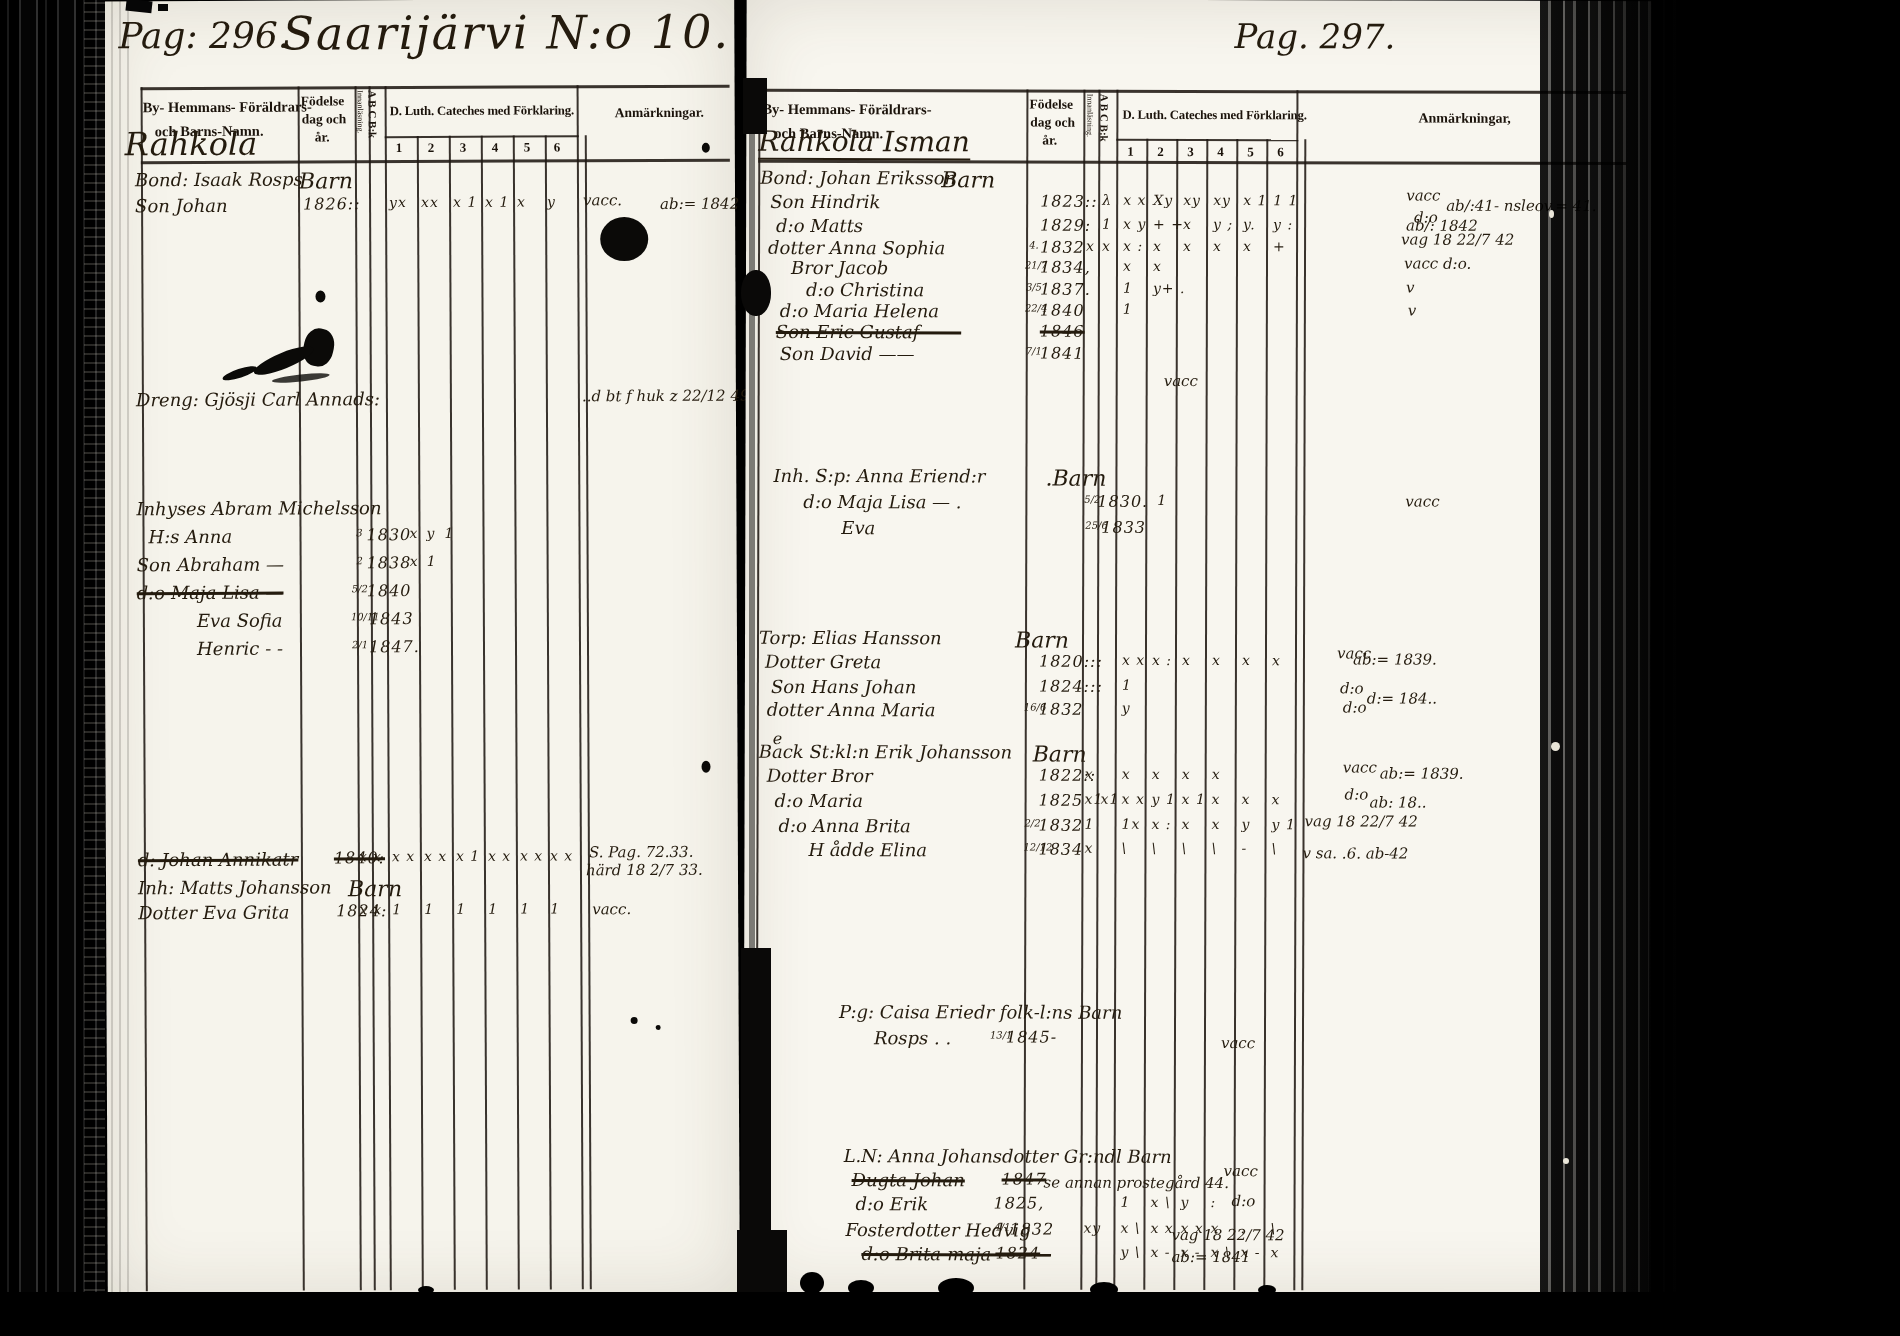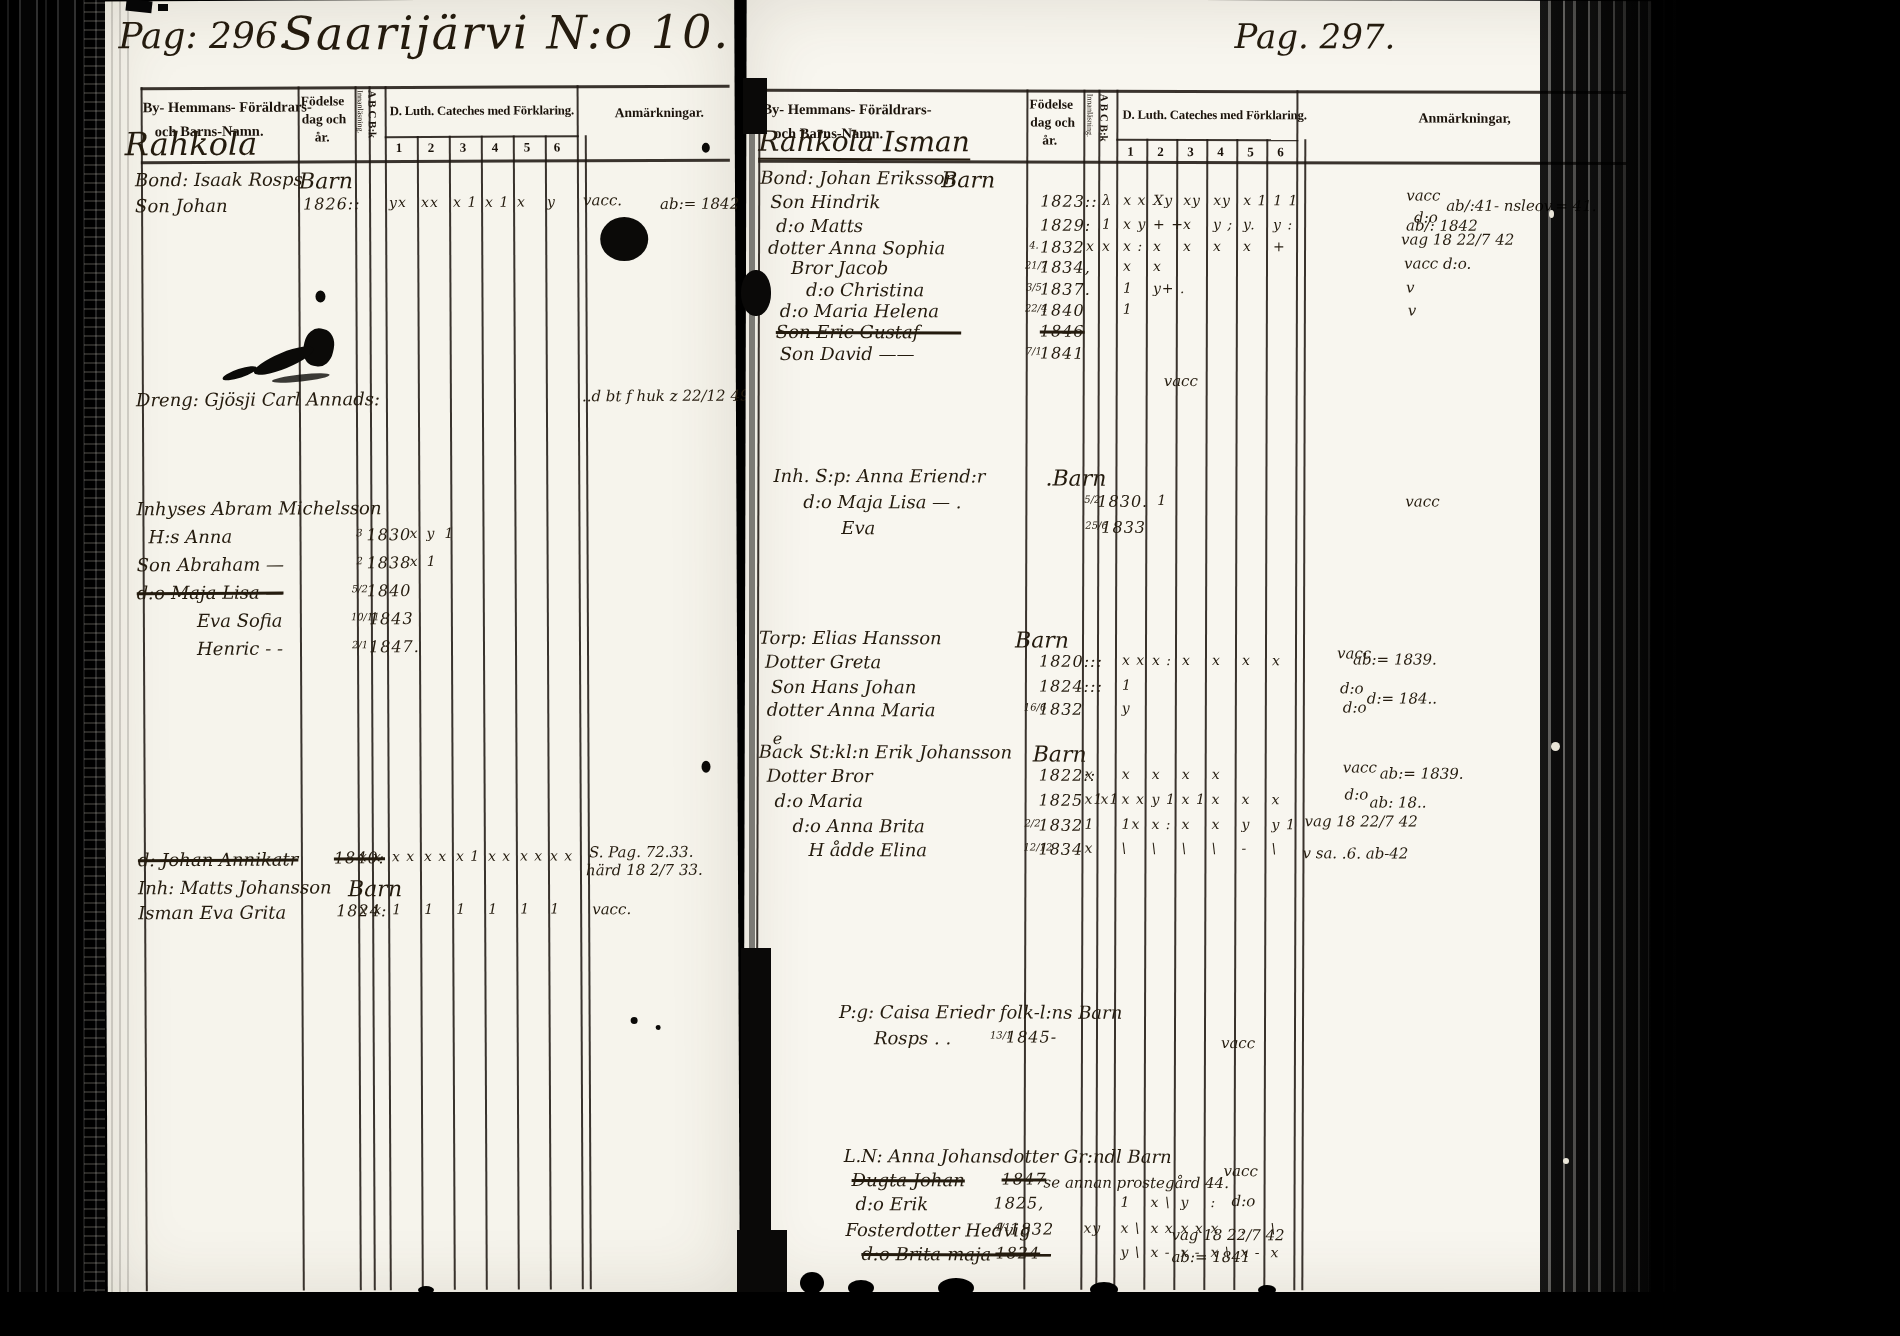--- a/index.html
+++ b/index.html
@@ -180,21 +180,21 @@
       <span class="m m5">x x</span>
       <span class="m m6">x x</span>
       <span class="rm" style="left:483px;top:-4px">S. Pag. 72.33.</span>
       <span class="rm2" style="left:480px;top:14px">härd 18 2/7 33.</span>
     </div>
     <div class="row" style="top:876px">
       <span class="nm">Inh: Matts Johansson</span>
       <span class="bn" style="left:242px">Barn</span>
     </div>
     <div class="row" style="top:901px">
-      <span class="nm">Isman Eva Grita</span>
+      <span class="nm">Dotter Eva Grita</span>
       <span class="yr" style="left:230px">1824:</span>
       <span class="m mi">x</span>
       <span class="m ma">x</span>
       <span class="m m1">1</span>
       <span class="m m2">1</span>
       <span class="m m3">1</span>
       <span class="m m4">1</span>
       <span class="m m5">1</span>
       <span class="m m6">1</span>
       <span class="rm" style="left:486px;top:0">vacc.</span>
@@ -394,21 +394,21 @@
       <span class="m m1">x x</span>
       <span class="m m2">y 1</span>
       <span class="m m3">x 1</span>
       <span class="m m4">x</span>
       <span class="m m5">x</span>
       <span class="m m6">x</span>
       <span class="rm" style="left:600px;top:-6px">d:o</span>
       <span class="rm2" style="left:625px;top:2px">ab: 18..</span>
     </div>
     <div class="row" style="top:816px">
-      <span class="nm" style="left:48px">d:o Anna Brita</span>
+      <span class="nm" style="left:34px">d:o Anna Brita</span>
       <span class="fr">2/2</span>
       <span class="yr">1832</span>
       <span class="m mi">1</span>
       <span class="m m1">1x</span>
       <span class="m m2">x :</span>
       <span class="m m3">x</span>
       <span class="m m4">x</span>
       <span class="m m5">y</span>
       <span class="m m6">y 1</span>
       <span class="rm" style="left:560px;top:-4px">vag 18 22/7 42</span>

